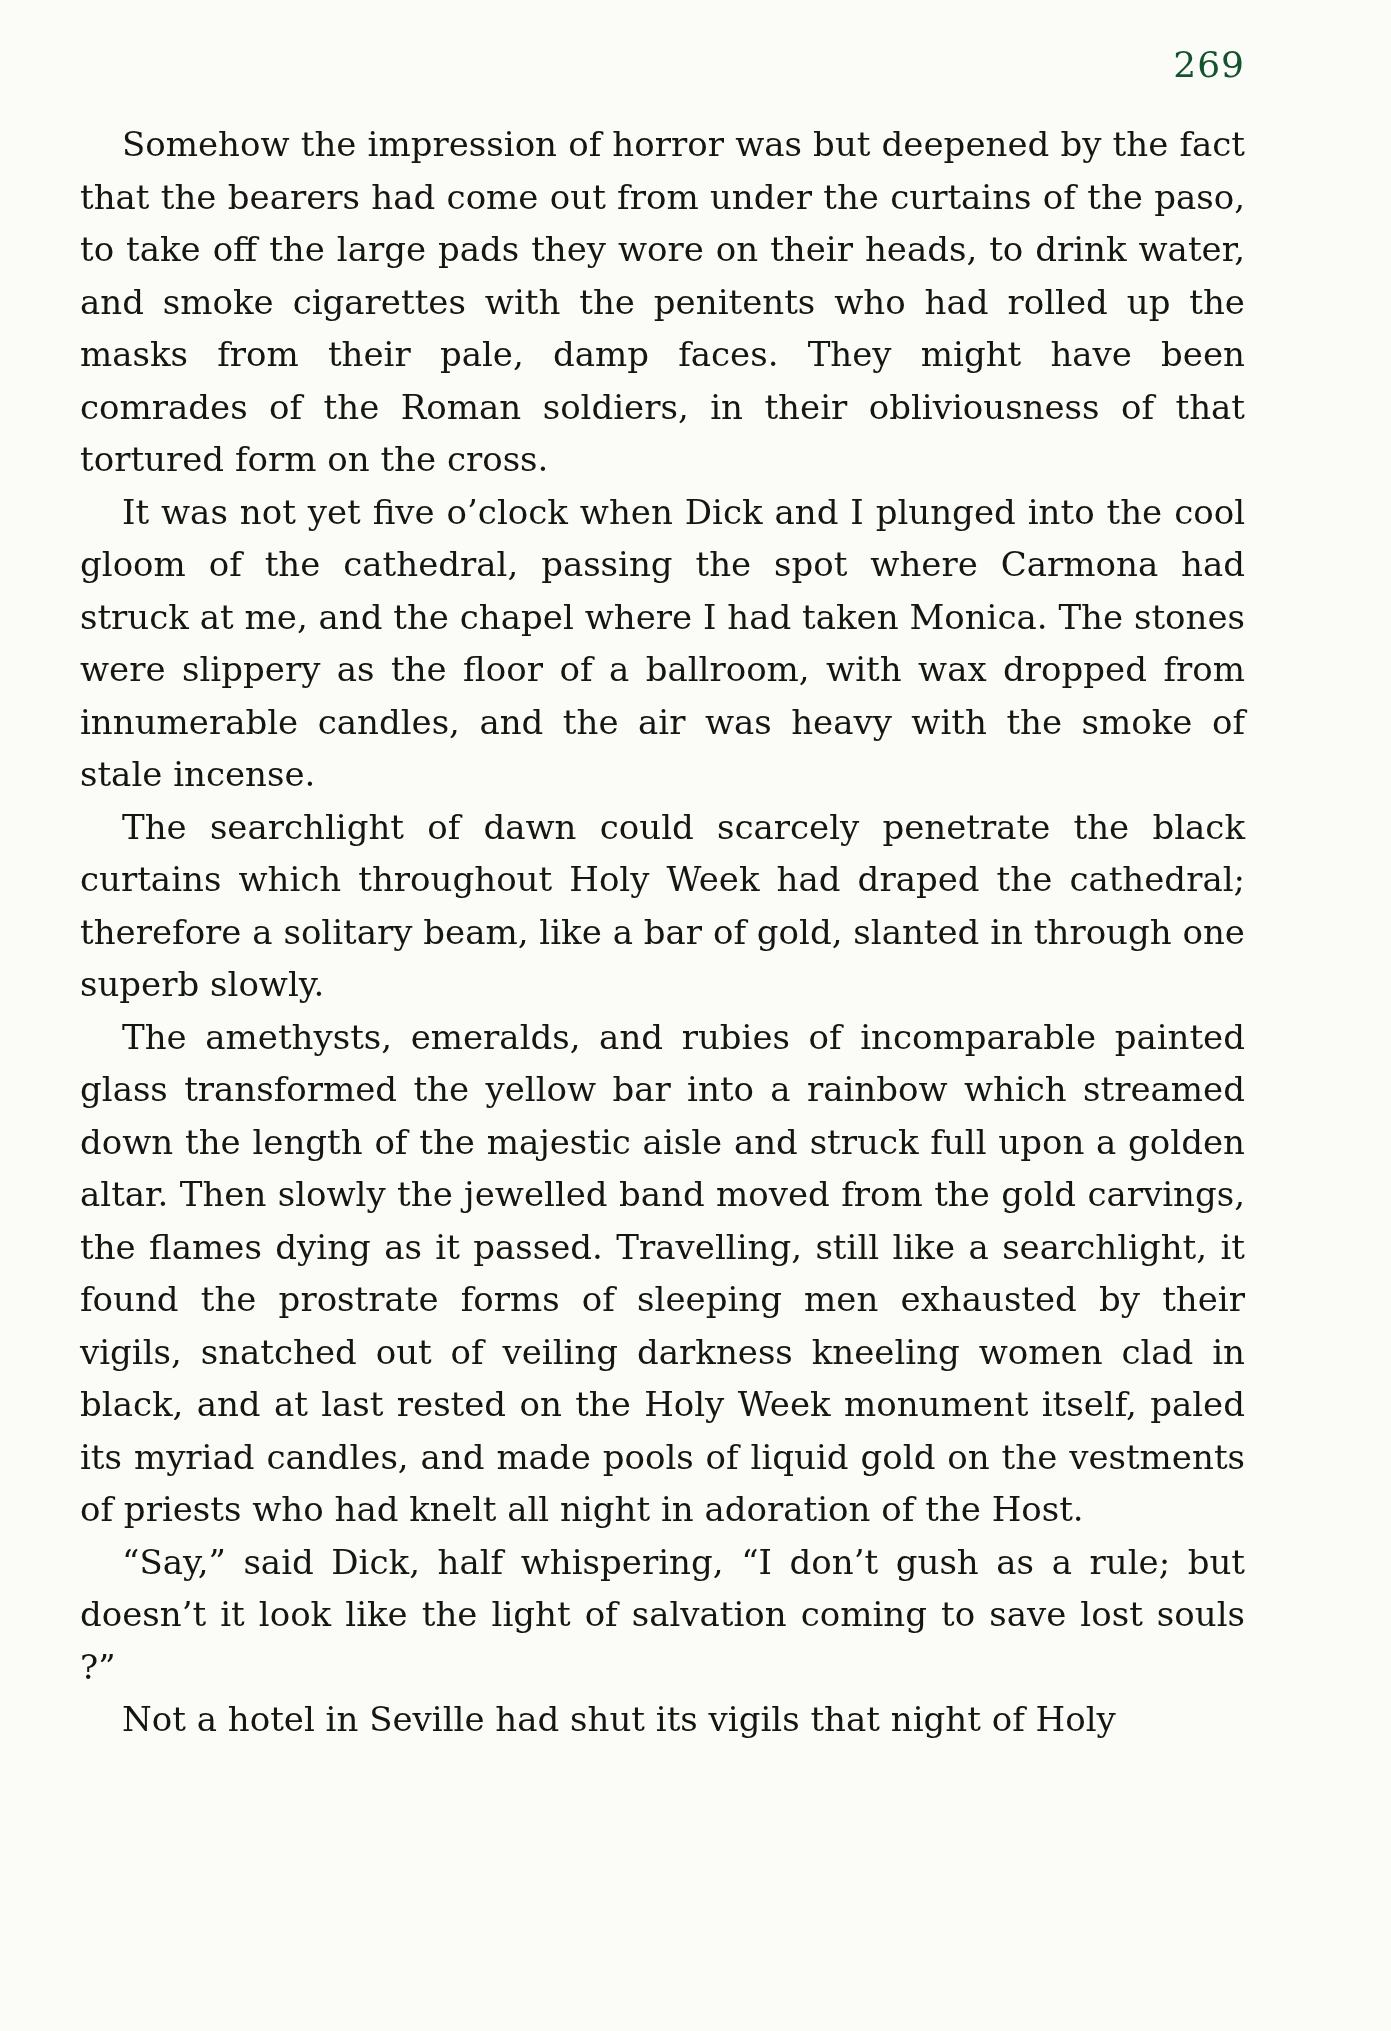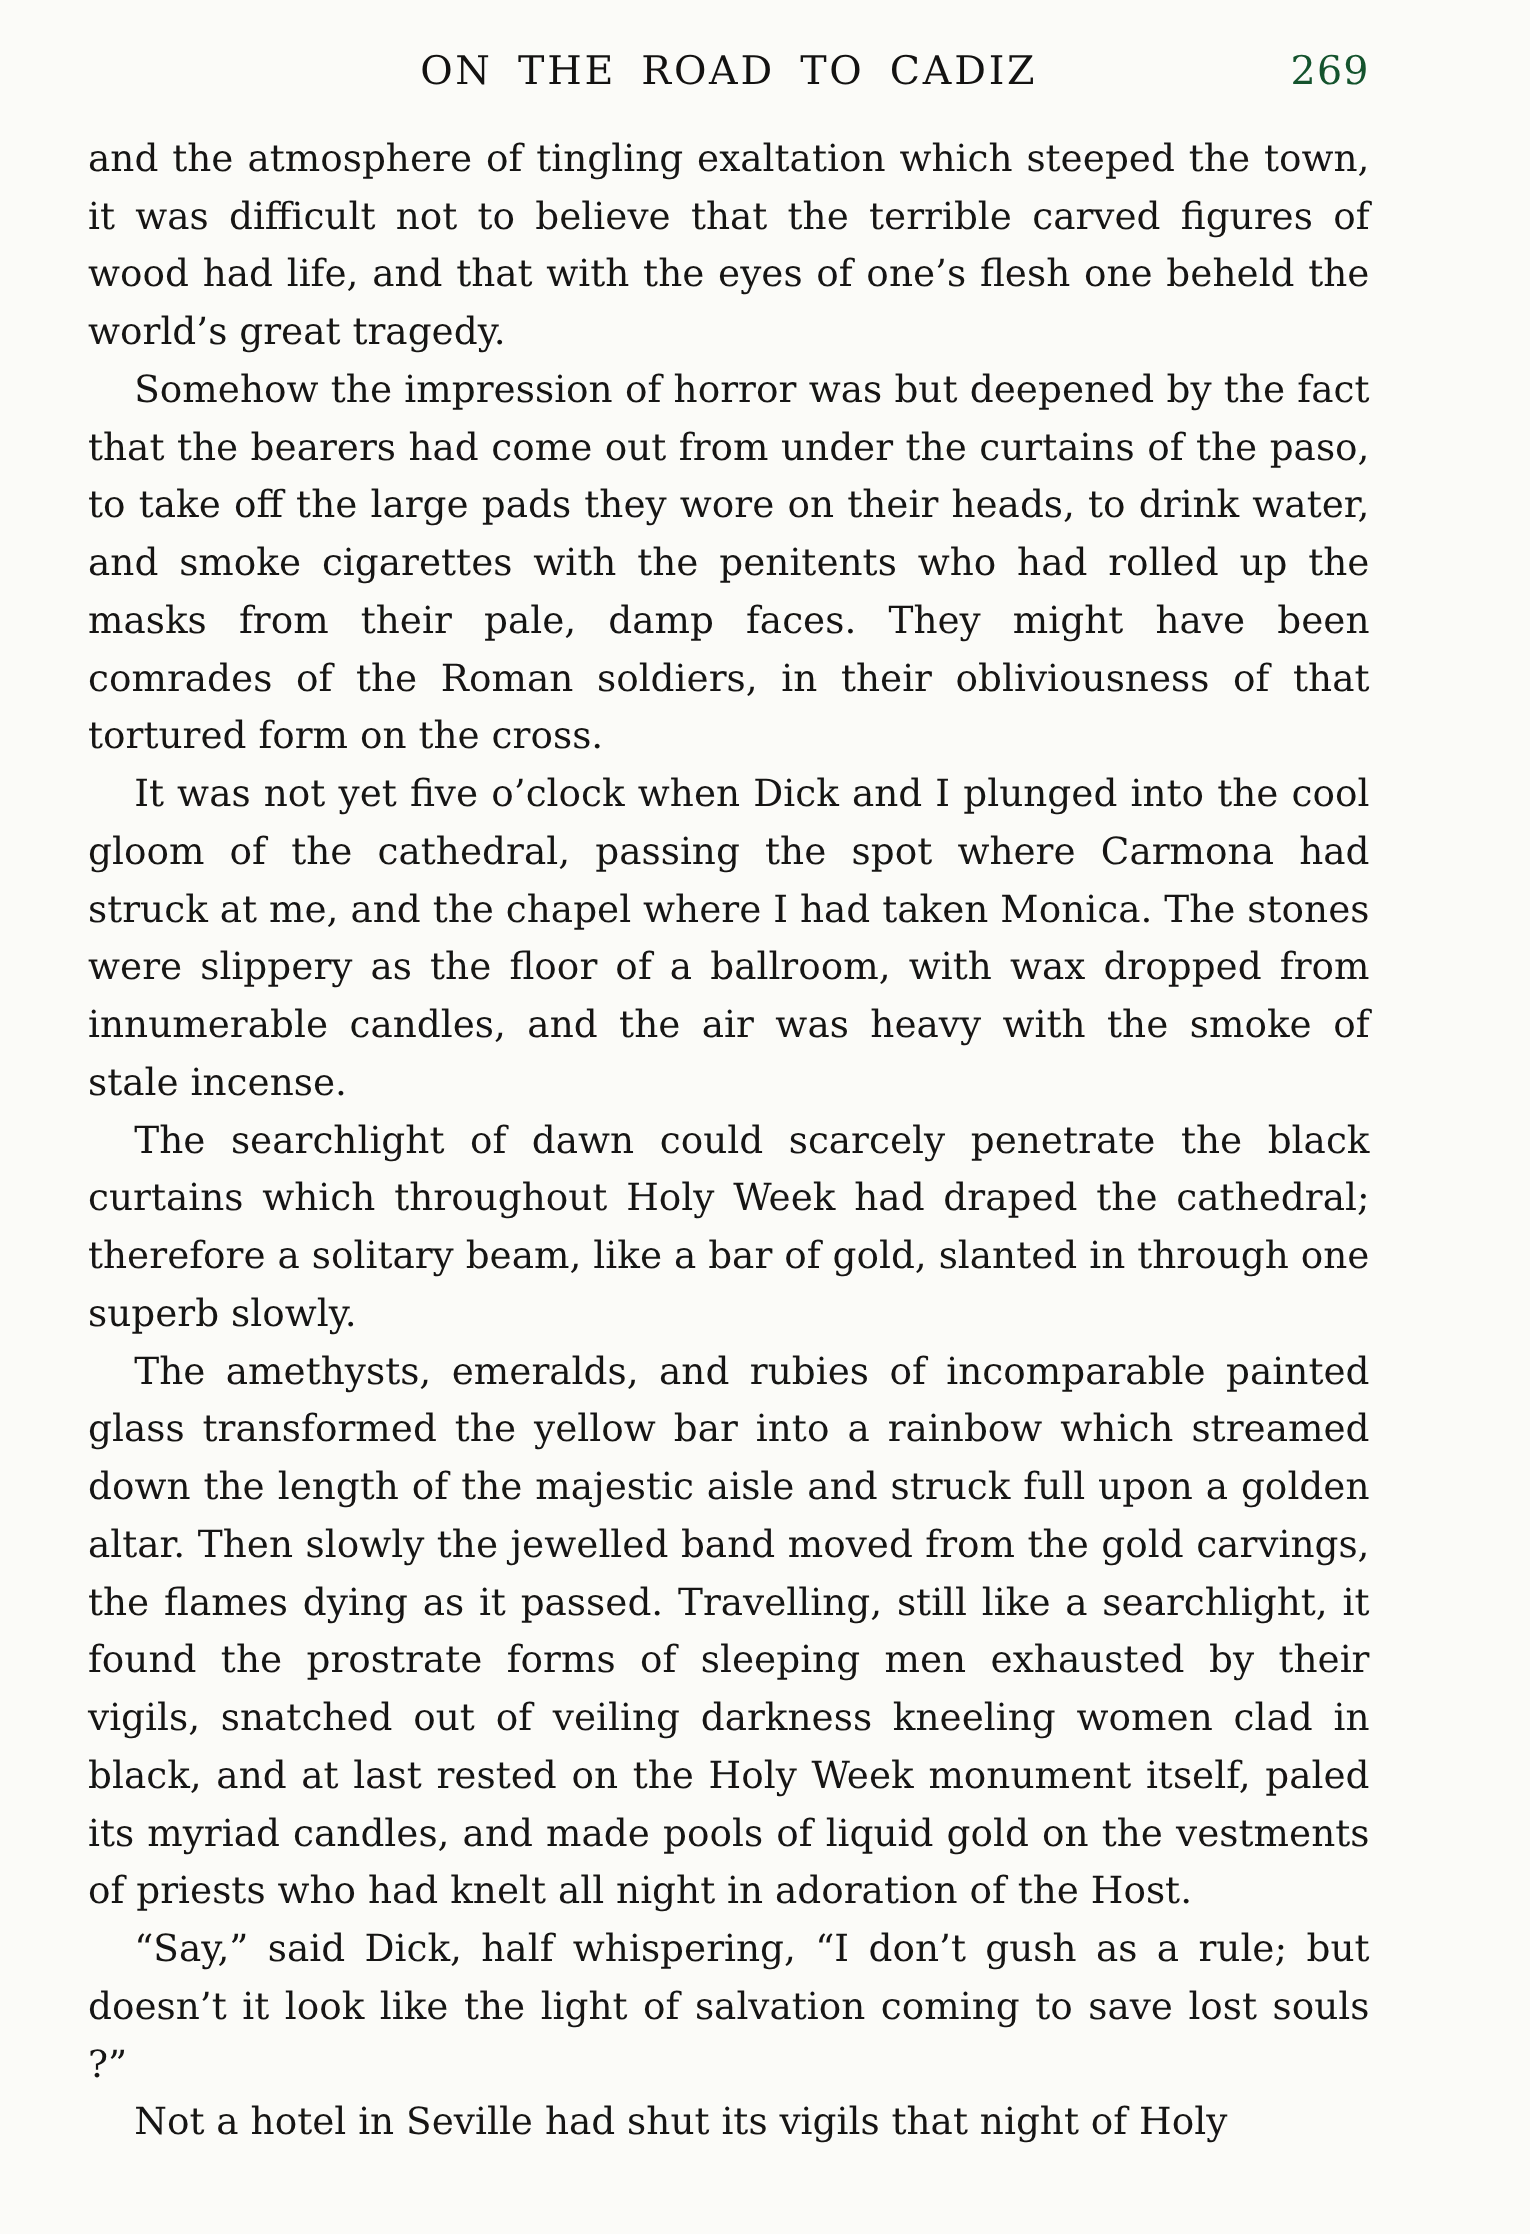--- a/index.html
+++ b/index.html
@@ -58,25 +58,23 @@
     text-indent: 42px;
   }
   .italic {
   }
 </style>
 </head>
 <body>
 
 <div class="page">
   <div class="running-head">
-    <span class="head-title">ON THE ROAD TO CADIZ</span>
     <span class="page-number">269</span>
   </div>
   <div class="body-text" id="paragraphs">
-      <p class="para"><span>and the atmosphere of tingling exaltation which steeped the town, it was difficult not to believe that the terrible carved figures of wood had life, and that with the eyes of one’s flesh one beheld the world’s great tragedy.</span></p>
       <p class="para indent"><span>Somehow the impression of horror was but deepened by the fact that the bearers had come out from under the curtains of the </span><span class="italic">paso</span><span>, to take off the large pads they wore on their heads, to drink water, and smoke cigarettes with the penitents who had rolled up the masks from their pale, damp faces. They might have been comrades of the Roman soldiers, in their obliviousness of that tortured form on the cross.</span></p>
       <p class="para indent"><span>It was not yet five o’clock when Dick and I plunged into the cool gloom of the cathedral, passing the spot where Carmona had struck at me, and the chapel where I had taken Monica. The stones were slippery as the floor of a ballroom, with wax dropped from innumerable candles, and the air was heavy with the smoke of stale incense.</span></p>
       <p class="para indent"><span>The searchlight of dawn could scarcely penetrate the black curtains which throughout Holy Week had draped the cathedral; therefore a solitary beam, like a bar of gold, slanted in through one superb slowly.</span></p>
       <p class="para indent"><span>The amethysts, emeralds, and rubies of incomparable painted glass transformed the yellow bar into a rainbow which streamed down the length of the majestic aisle and struck full upon a golden altar. Then slowly the jewelled band moved from the gold carvings, the flames dying as it passed. Travelling, still like a searchlight, it found the prostrate forms of sleeping men exhausted by their vigils, snatched out of veiling darkness kneeling women clad in black, and at last rested on the Holy Week monument itself, paled its myriad candles, and made pools of liquid gold on the vestments of priests who had knelt all night in adoration of the Host.</span></p>
       <p class="para indent"><span>“Say,” said Dick, half whispering, “I don’t gush as a rule; but doesn’t it look like the light of salvation coming to save lost souls ?”</span></p>
       <p class="para indent"><span>Not a hotel in Seville had shut its vigils that night of Holy</span></p>
     </div>
 </div>
 
 </body></html>

